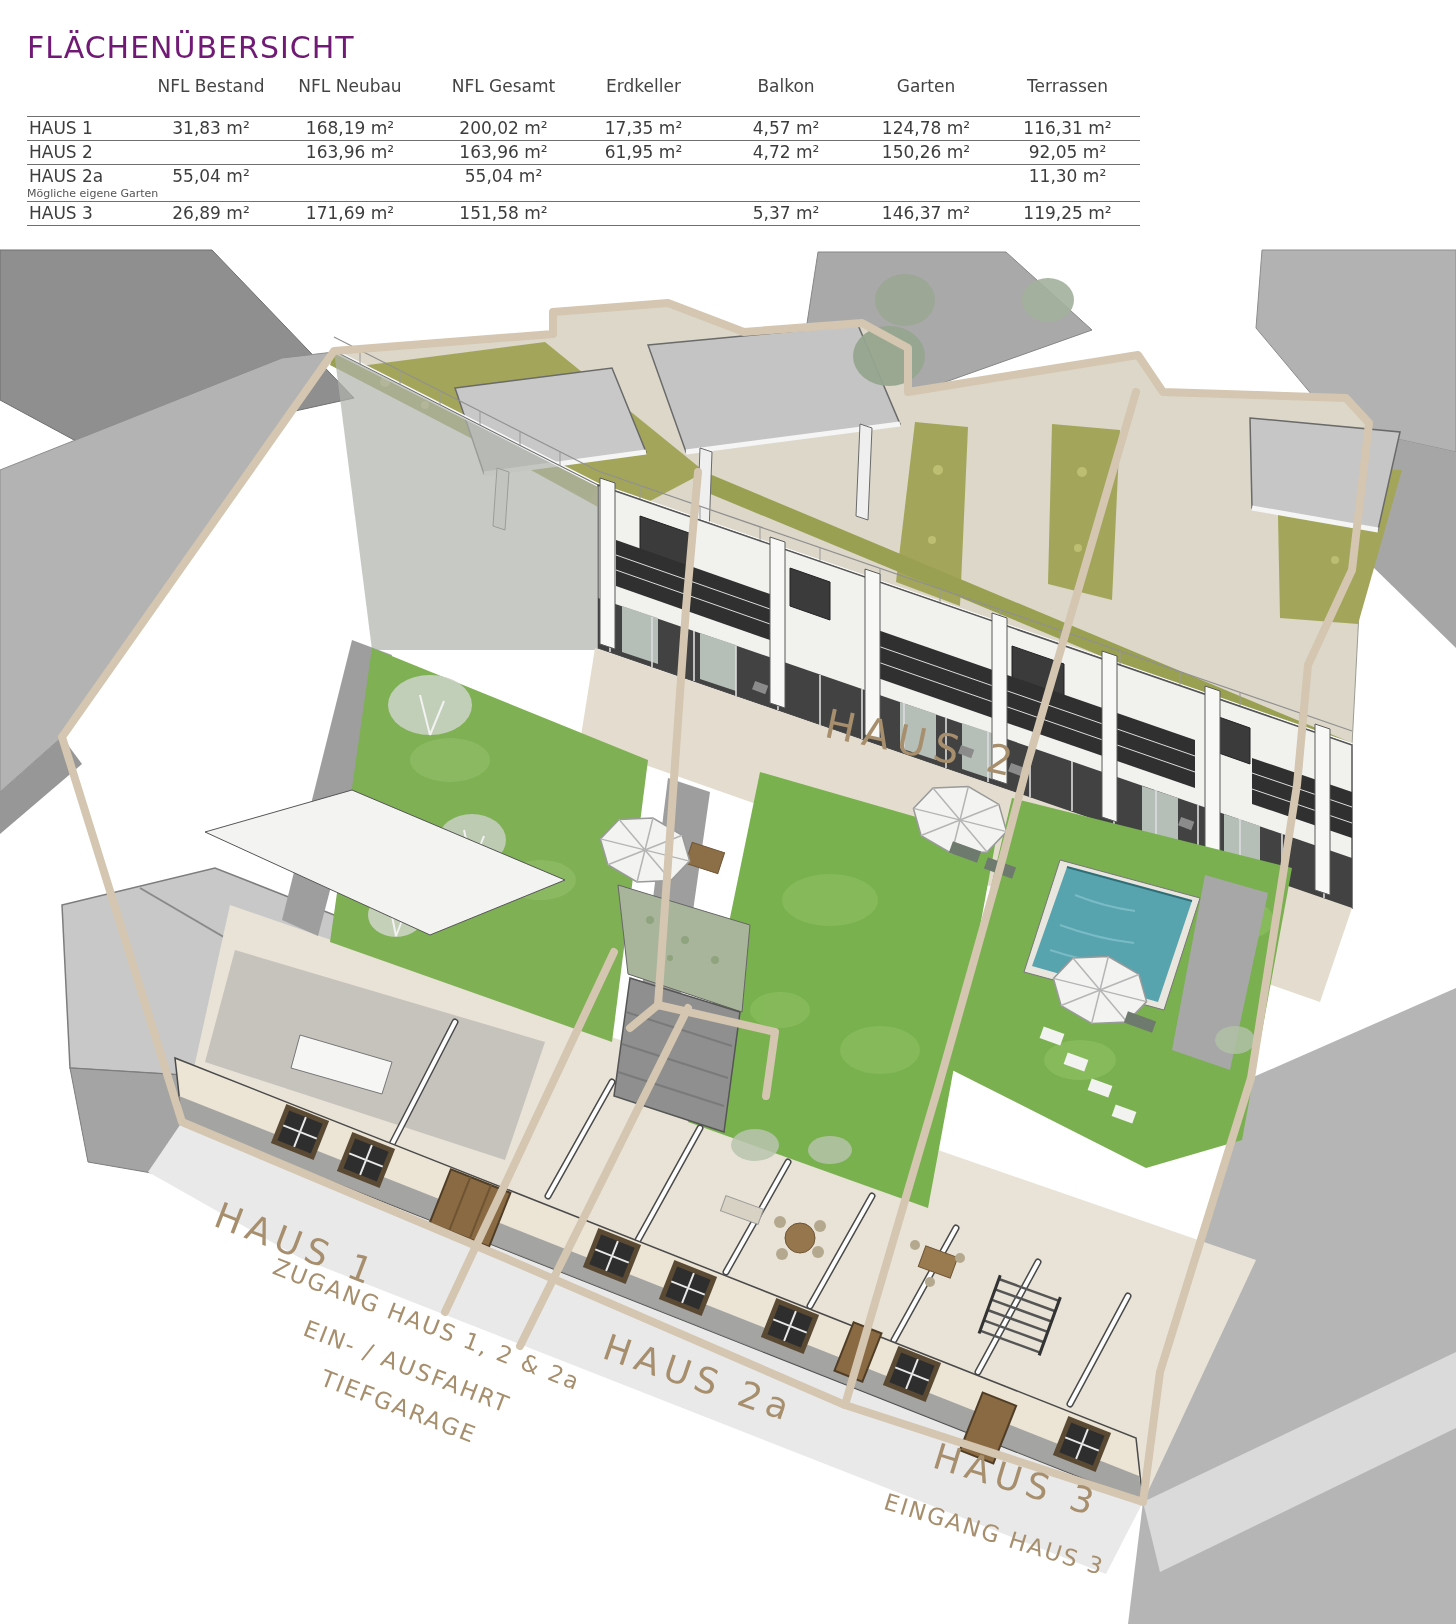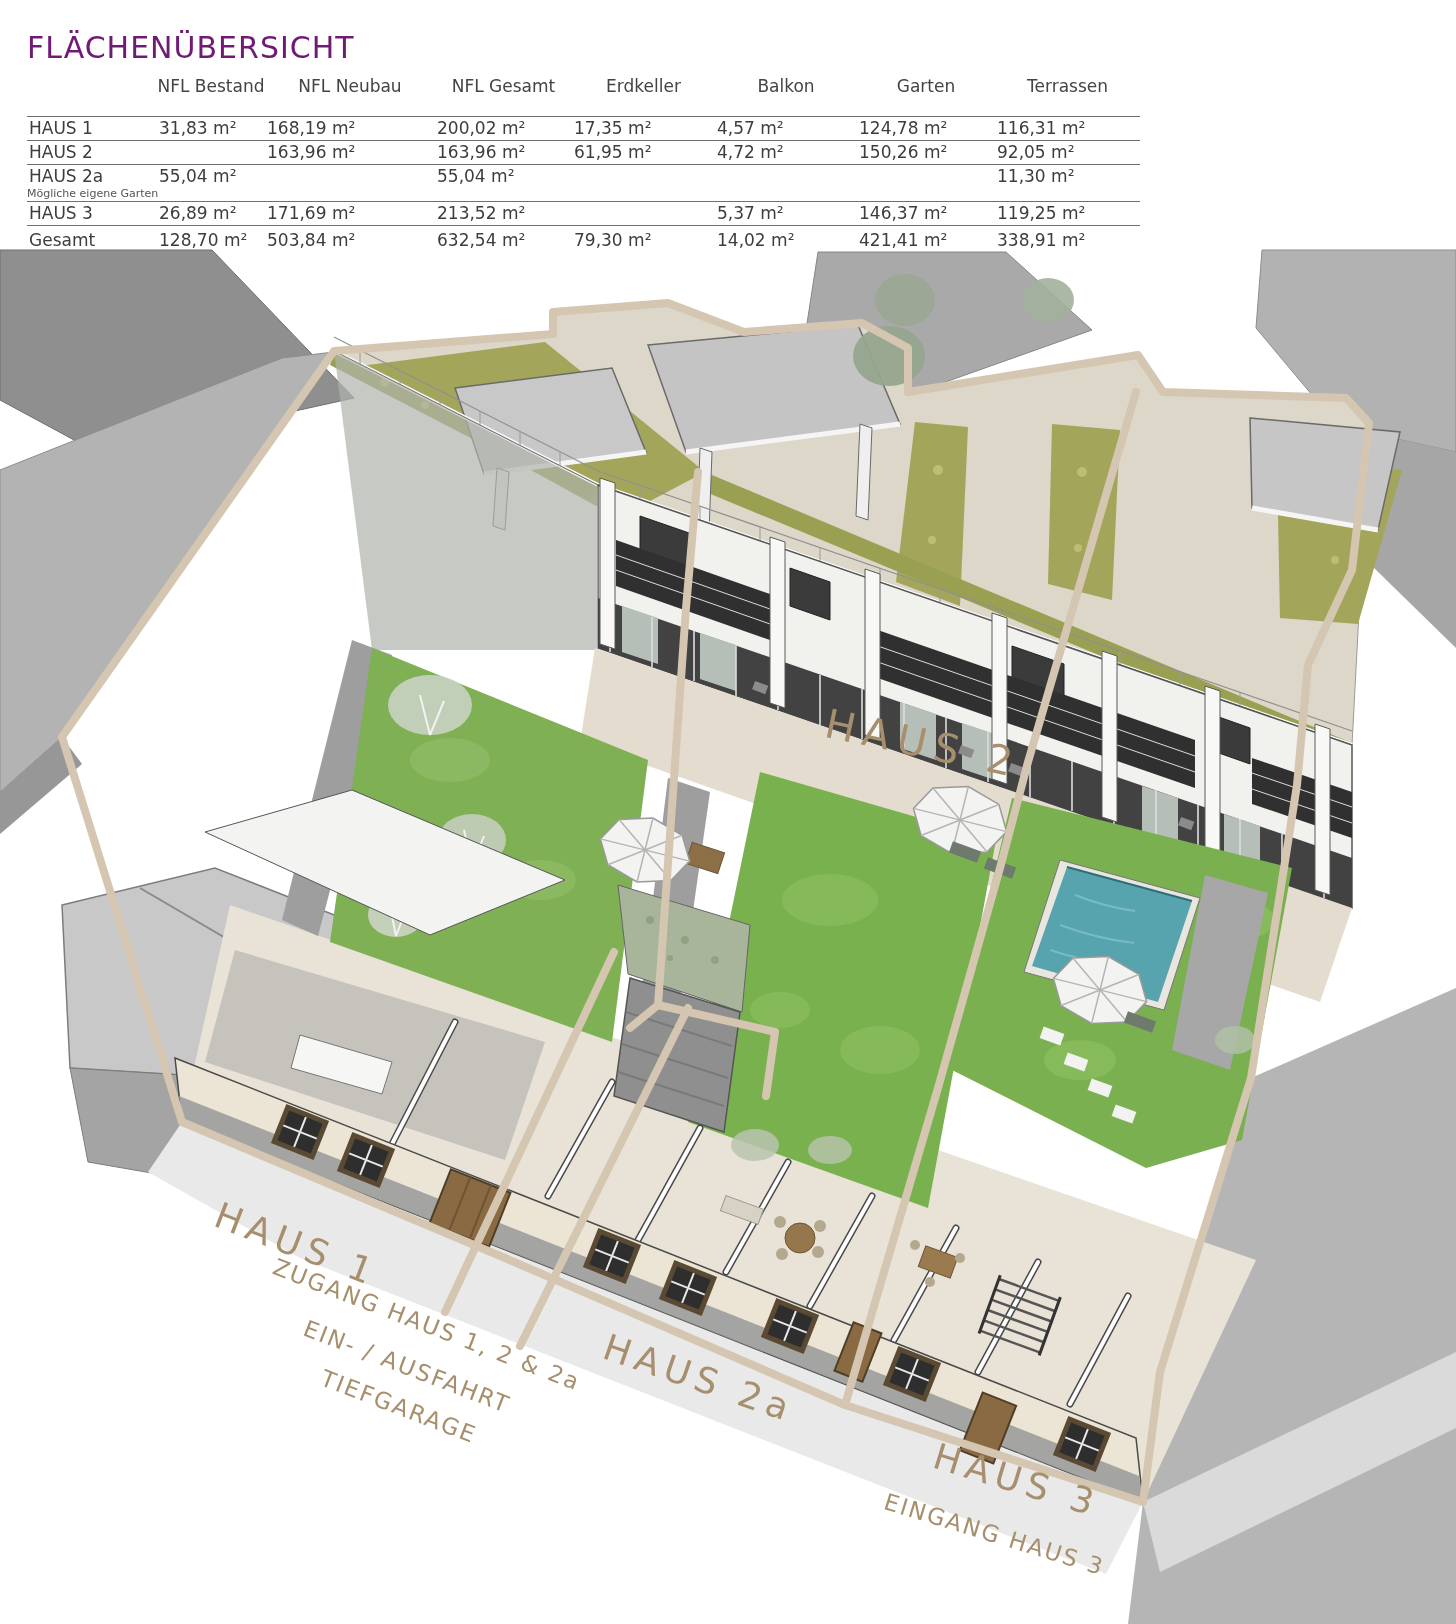--- a/index.html
+++ b/index.html
@@ -5,21 +5,21 @@
   html,body{margin:0;padding:0;background:#ffffff;}
   body{width:1456px;height:1624px;position:relative;font-family:"DejaVu Sans",sans-serif;overflow:hidden;}
   .sheet{position:absolute;inset:0;}
   
   .page-title{position:absolute;left:27px;top:30px;font-size:30px;color:#701a75;letter-spacing:1px;font-weight:400;}
   table.area-table{position:absolute;left:27px;top:74px;width:1113px;border-collapse:collapse;table-layout:fixed;font-size:17px;color:#3d3d3d;}
   table.area-table th{font-weight:400;color:#444;text-align:center;padding:2px 0 20px 0;border-bottom:1.5px solid #6f6f6f;}
   table.area-table th.name-col{text-align:left;}
   table.area-table td{padding:1px 2px 2px 2px;white-space:nowrap;}
   table.area-table td.row-name{text-align:left;}
-  table.area-table td.num{text-align:left;}
+  table.area-table td.num{text-align:center;}
   tr.lined td{border-bottom:1.5px solid #6f6f6f;}
   tr.note-row td{border-bottom:1.5px solid #6f6f6f;font-size:11px;color:#555;padding:0 0 2px 0;line-height:11px;}
   tr.gesamt td{padding-top:4px;}
   
   svg.scene{position:absolute;left:0;top:228px;}
   .parcel{fill:none;stroke:#d4c6b0;stroke-width:8;stroke-linejoin:round;stroke-linecap:round;}
   .site-label{fill:#a78f6e;text-anchor:middle;font-family:"DejaVu Sans",sans-serif;}
   .lbl-big{font-size:36px;letter-spacing:6px;}
   .lbl-xl{font-size:40px;letter-spacing:8px;}
   .lbl-small{font-size:23px;letter-spacing:2px;}
@@ -85,35 +85,25 @@
         <td class="num"></td>
         <td class="num">11,30 m²</td>
       </tr>
       <tr class="note-row">
         <td colspan="8">Mögliche eigene Garten</td>
       </tr>
       <tr class="lined">
         <td class="row-name">HAUS 3</td>
         <td class="num">26,89 m²</td>
         <td class="num">171,69 m²</td>
-        <td class="num">213,52 m²</td>
+        <td class="num">151,58 m²</td>
         <td class="num"></td>
         <td class="num">5,37 m²</td>
         <td class="num">146,37 m²</td>
         <td class="num">119,25 m²</td>
-      </tr>
-      <tr class="gesamt">
-        <td class="row-name">Gesamt</td>
-        <td class="num">128,70 m²</td>
-        <td class="num">503,84 m²</td>
-        <td class="num">632,54 m²</td>
-        <td class="num">79,30 m²</td>
-        <td class="num">14,02 m²</td>
-        <td class="num">421,41 m²</td>
-        <td class="num">338,91 m²</td>
       </tr>
     </tbody>
   </table>
 
   <svg class="scene" width="1456" height="1396" viewBox="0 228 1456 1396">
 
     <g>
       <polygon points="0,250 212,250 354,398 100,454 0,400" fill="#8f8f8f" stroke="#6f6f6f" stroke-width="1"></polygon>
       <polygon points="0,470 282,358 334,352 62,737 0,792" fill="#b3b3b3" stroke="#8d8d8d" stroke-width="1"></polygon>
       <polygon points="0,792 62,737 82,764 0,834" fill="#979797"></polygon>

